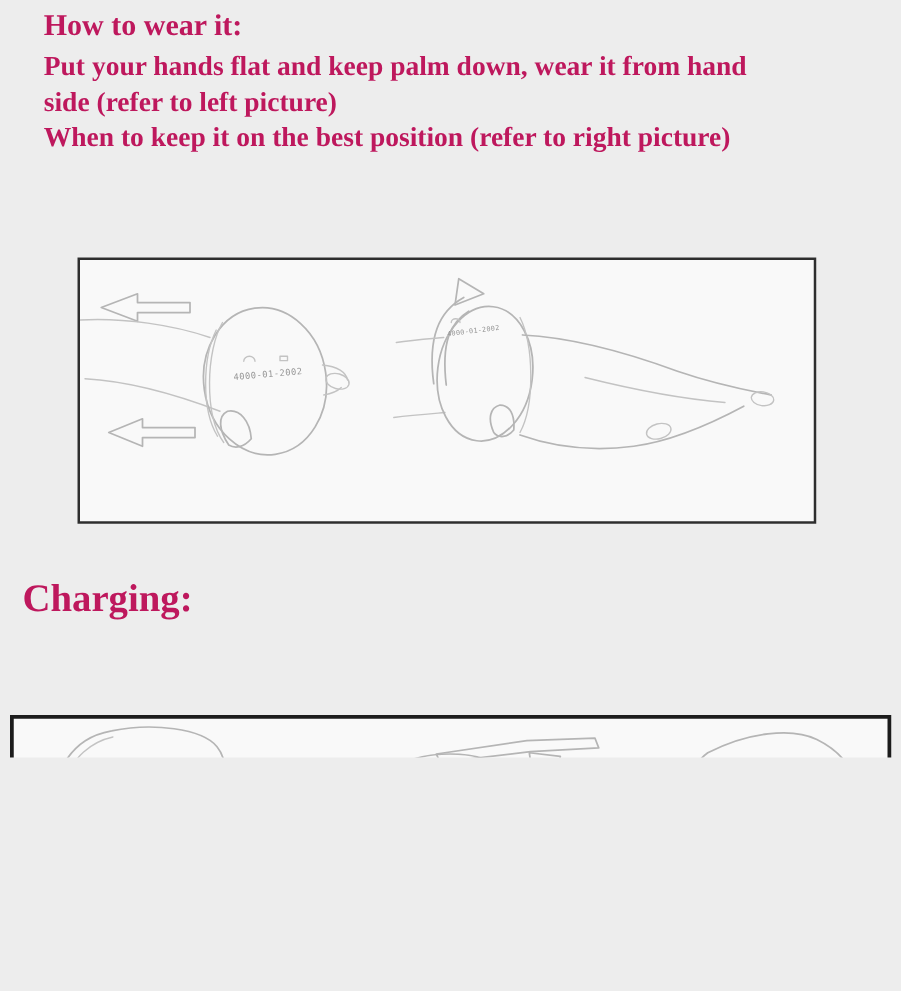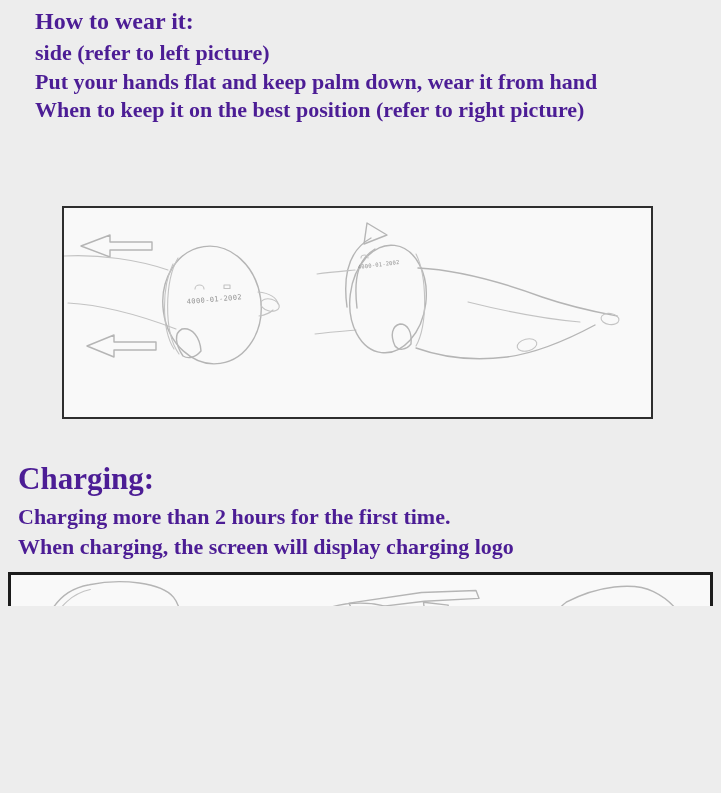--- a/index.html
+++ b/index.html
@@ -2,21 +2,21 @@
 <html><head>
 <meta charset="utf-8">
 <style>
   html,body { margin:0; padding:0; }
   body { background:#ededed; }
   .page {
     position:relative;
     width:721px; height:606px;
     background:#ededed;
     font-family:"Liberation Serif", serif;
-    color:#4c1d95;
+    color:#be185d;
     overflow:hidden;
   }
   .heading1 {
     position:absolute; left:35px; top:6px;
     font-size:24px; font-weight:bold; margin:0;
     line-height:30px; white-space:nowrap;
   }
   .wear-lines {
     position:absolute; left:35px; top:39px;
     font-size:22px; font-weight:bold; line-height:28.5px;
@@ -47,22 +47,22 @@
   .watch-text { fill:#949494; stroke:none; font-family:"DejaVu Sans Mono", monospace; }
 </style>
 </head>
 <body>
 
 <div class="page">
 
   <h1 class="heading1">How to wear it:</h1>
 
   <div class="wear-lines">
+    <div>Put your hands flat and keep palm down, wear it from hand</div>
     <div>side (refer to left picture)</div>
-    <div>Put your hands flat and keep palm down, wear it from hand</div>
     <div>When to keep it on the best position (refer to right picture)</div>
   </div>
 
   <div class="figure figure--wear">
     <svg viewBox="0 0 587 209" preserveAspectRatio="none">
 
       <g class="la">
         <path d="M88 34 L46 34 L46 27 L17 38 L46 49 L46 42 L88 42 Z"></path>
         <path d="M92 134 L50 134 L50 127 L23 138 L50 149 L50 142 L92 142 Z"></path>
         <path class="la-thin" d="M0 48 C 35 46 75 52 104 62"></path>
@@ -94,24 +94,20 @@
         <path d="M352 140 C 380 150 412 153 443 149 C 473 145 503 132 531 117"></path>
         <path class="la-thin" d="M404 94 C 440 103 480 111 516 114"></path>
         <ellipse class="la-thin" cx="546" cy="111" rx="9" ry="5.5" transform="rotate(8 546 111)"></ellipse>
         <ellipse class="la-thin" cx="463" cy="137" rx="10" ry="6" transform="rotate(-14 463 137)"></ellipse>
       </g>
     </svg>
   </div>
 
   <h2 class="heading2">Charging:</h2>
 
-  <div class="charge-lines">
-    <div>Charging more than 2 hours for the first time.</div>
-    <div>When charging, the screen will display charging logo</div>
-  </div>
 
   <div class="figure figure--charging">
     <svg viewBox="0 0 705 215" preserveAspectRatio="none">
 
       <g class="la">
         <path d="M79 10 C 112 3 152 8 164 23 C 173 34 174 60 167 79 C 160 95 150 103 142 110 C 166 112 193 119 199 137 C 204 161 197 191 186 201 C 169 212 121 214 100 208 C 61 197 33 160 28 119 C 25 89 29 54 41 36 C 51 20 63 13 79 10 Z"></path>
         <path class="la-thin" d="M80 15 C 62 19 48 32 41 51"></path>
         <path class="la-thin" d="M103 203 C 72 194 48 163 41 130"></path>
         <path class="la-thin" d="M150 53 C 158 92 151 152 129 196"></path>
         <path class="la-thin" d="M39 62 C 32 102 36 152 54 187"></path>

